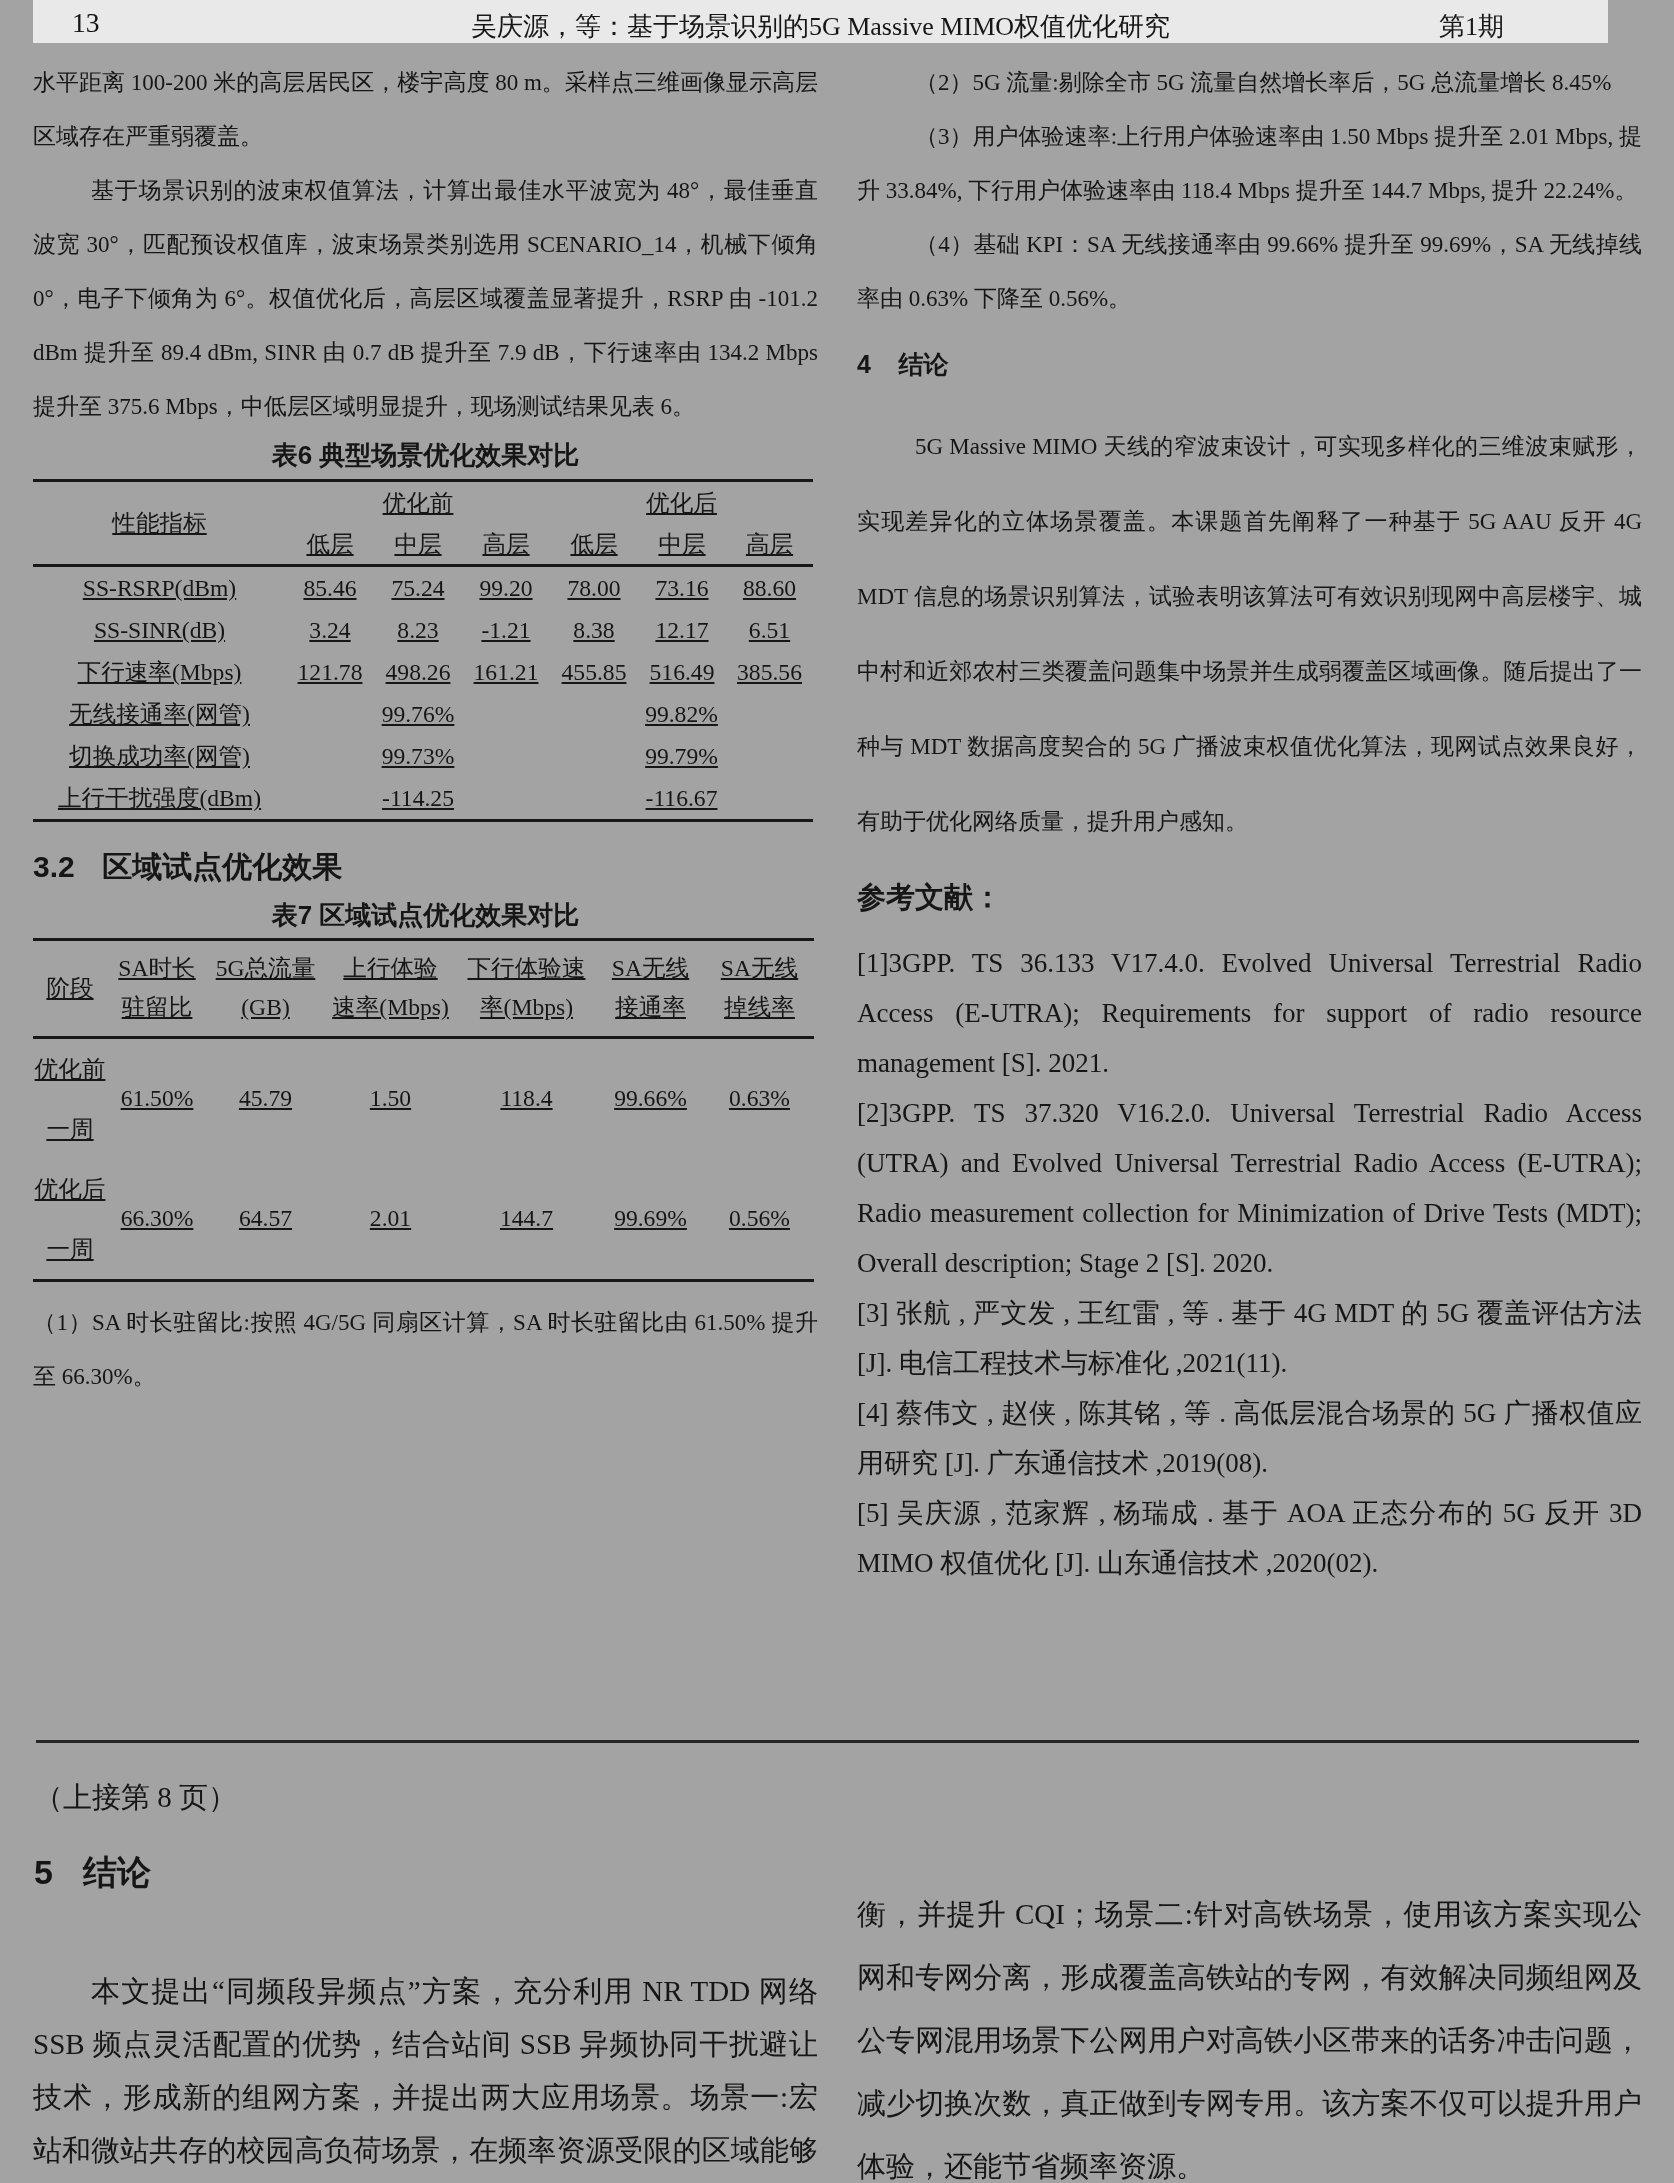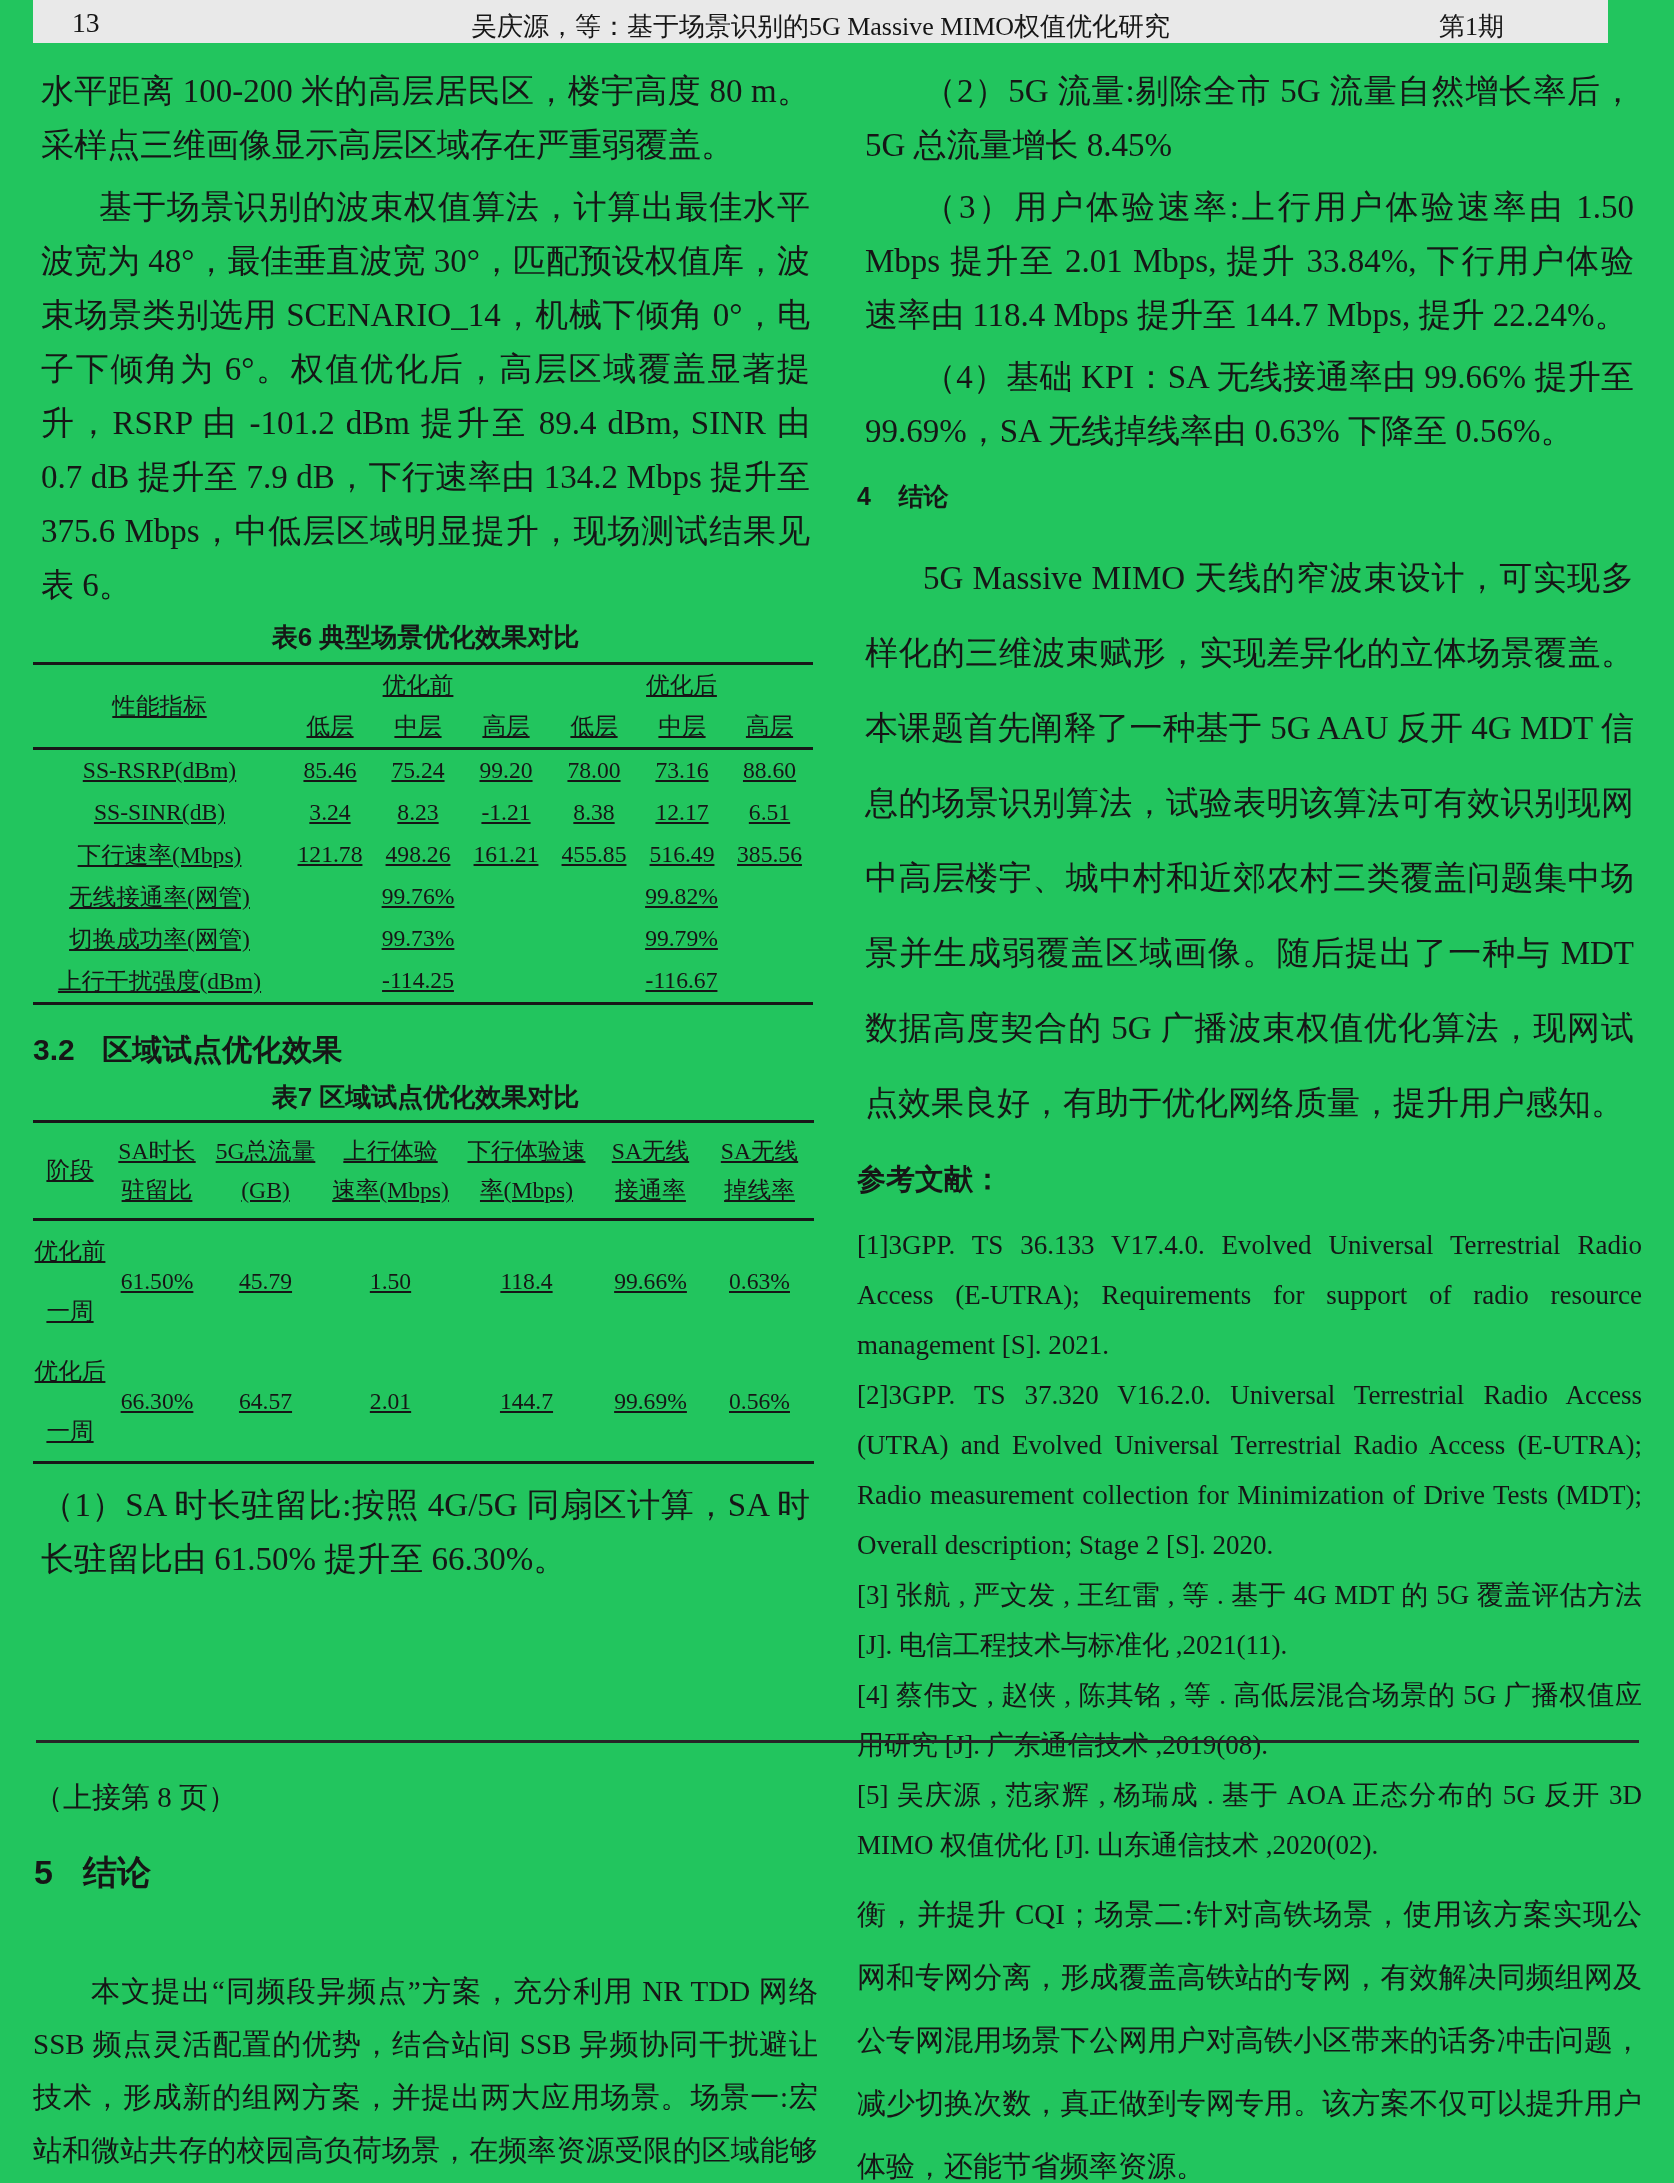--- a/index.html
+++ b/index.html
@@ -1,32 +1,32 @@
 <!DOCTYPE html>
 <html style="font-size:10.5px"><head>
 <meta charset="utf-8">
 <style>
   html,body { margin:0; padding:0; background:#ffffff; }
   .page {
-    position:relative; width:1675px; height:2183px; background:#22c55e;
+    position:relative; width:1675px; height:2183px; background:#a3a3a3;
     font-family:"Liberation Serif","DejaVu Serif",serif; color:#161616; overflow:hidden;
   }
 
   
   .hbar { position:absolute; left:33px; top:0; width:1575px; height:43px; background:#e9e9e9; }
   .hbar .pnum  { position:absolute; left:39px;  top:6.6px; font-size:27.6px; }
   .hbar .htitle{ position:absolute; left:0; right:0; top:8.5px; text-align:center; font-size:26px; }
   .hbar .hissue{ position:absolute; right:104px; top:8.5px; font-size:26px; }
 
   
   .col { position:absolute; top:56px; width:785px; }
   .col-left  { left:33px; }
   .col-right { left:857px; }
 
-  p.body { margin:8px; font-size:33px; line-height:54px; text-align:justify; }
+  p.body { margin:0; font-size:23px; line-height:54px; text-align:justify; }
   p.indent { text-indent:58px; }
 
   .sans { font-family:"Liberation Sans","DejaVu Sans",sans-serif; font-weight:bold; }
 
   .tbl-caption { margin:3.9px 0 0 0; font-size:26px; text-align:center; }
   .sec-heading { margin:25px 0 0 0; font-size:30px; }
   .sec-heading .sec-num { display:inline-block; margin-right:27.6px; }
 
   table { border-collapse:collapse; width:780px; table-layout:fixed;
           font-size:23.6px; text-align:center; margin-top:6.6px;text-decoration:underline; }

